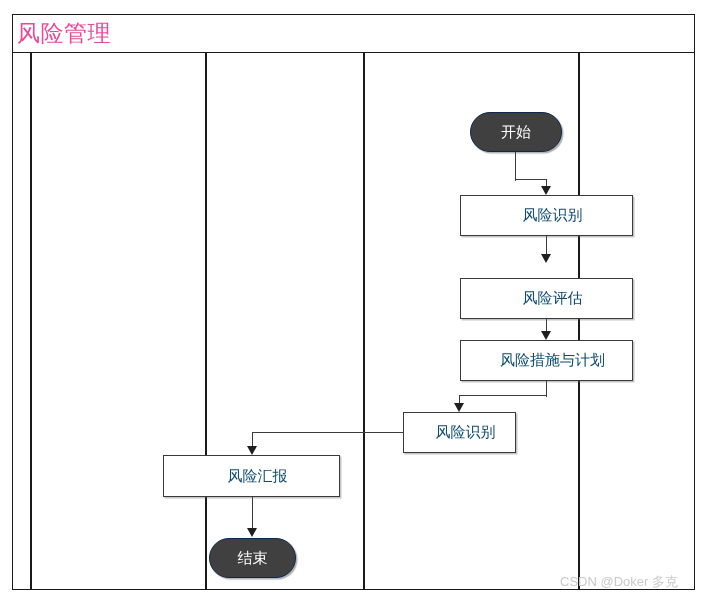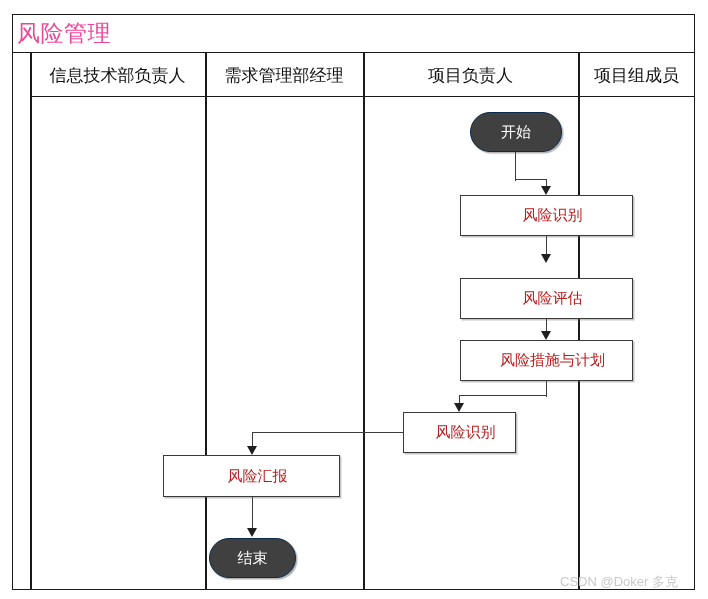--- a/index.html
+++ b/index.html
@@ -82,21 +82,21 @@
     box-sizing: border-box;
     display: flex;
     align-items: center;
     justify-content: center;
     font-size: 15px;
     white-space: nowrap;
   }
   .node.process {
     background: #ffffff;
     border: 1.3px solid #3a3a3a;
-    color: #b91c1c;
+    color: #0c4a6e;
     box-shadow: 1.5px 1.5px 0 rgba(90,90,90,0.35);
     padding-left: 12px;
   }
   .node.terminator {
     background: #404040;
     border: 1.4px solid #0c2a4d;
     border-radius: 22px;
     color: #ffffff;
     box-shadow: 1.5px 1.5px 1px rgba(80,80,80,0.45);
   }
@@ -130,26 +130,20 @@
 <body>
 
 <div id="canvas">
 
   <div class="frame"></div>
 
   <div class="title-row">
     <div class="title-text">风险管理</div>
   </div>
 
-  <div class="header-row">
-    <div class="lane-head" style="left:0px;   width:175px;">信息技术部负责人</div>
-    <div class="lane-head" style="left:175px; width:158px;">需求管理部经理</div>
-    <div class="lane-head" style="left:333px; width:215px;">项目负责人</div>
-    <div class="lane-head" style="left:548px; width:117px;">项目组成员</div>
-  </div>
 
   <div class="divider" style="left:30px;  top:53px; height:537px;"></div>
   <div class="divider" style="left:205px; top:53px; height:537px;"></div>
   <div class="divider" style="left:363px; top:53px; height:537px;"></div>
   <div class="divider" style="left:578px; top:53px; height:537px;"></div>
 
   <div class="conn v" style="left:515px; top:152px; height:29px;"></div>
   <div class="conn h" style="left:515px; top:179px; width:32px;"></div>
   <div class="conn v" style="left:546px; top:179px; height:9px;"></div>
   <div class="arrow-down" style="left:541px; top:186px;"></div>

